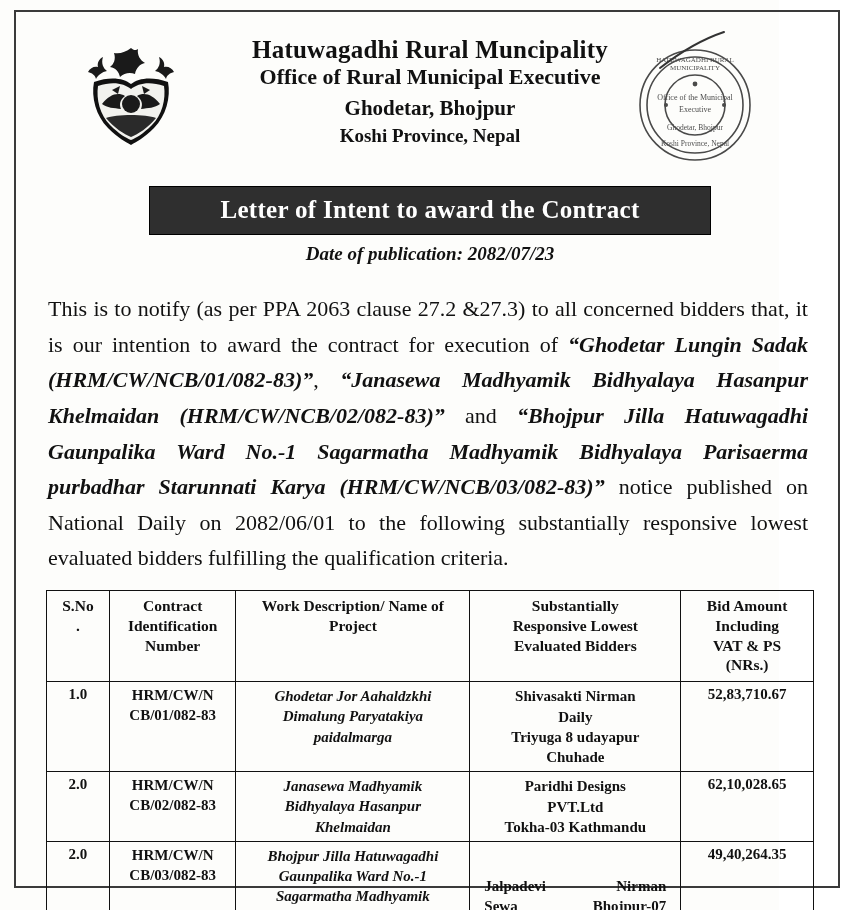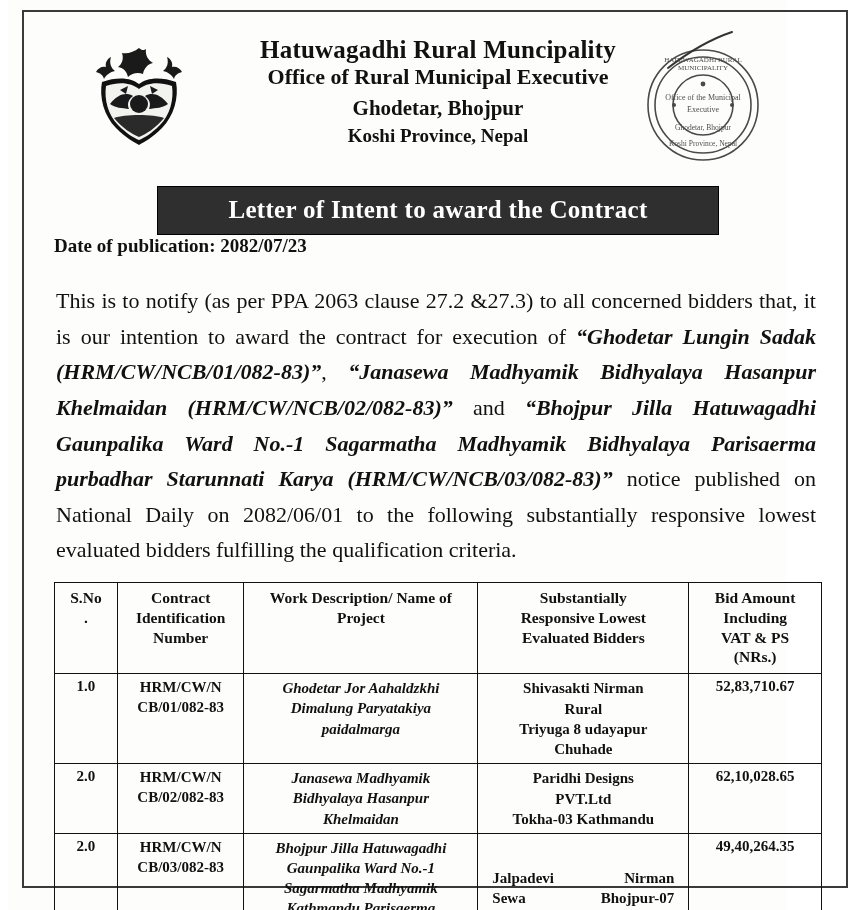--- a/index.html
+++ b/index.html
@@ -10,21 +10,21 @@
   body {
     width: 855px;
     height: 910px;
     font-family: "Liberation Serif", serif;
     color: #111;
     position: relative;
     overflow: hidden;
   }
   .page {
     position: absolute;
-    left: 8px; top: 0;
+    left: 0; top: 0;
     width: 763px;
     height: 910px;
     background: #fdfdfb;
     padding-left: 16px;
   }
   
   .scan-frame {
     position: absolute;
     left: 14px;
     top: 10px;
@@ -90,35 +90,37 @@
     position: absolute;
     right: 86px;
     top: 6px;
     width: 70px;
     height: 40px;
     pointer-events: none;
   }
 
   
   .banner {
-    margin: 12px auto 0 auto;
+    margin: 12px auto 8px auto;
     width: 560px;
     background: #2f2f2f;
     color: #fff;
     text-align: center;
     font-size: 25px;
     font-weight: bold;
     padding: 9px 0 10px 0;
     letter-spacing: .3px;
     border: 1px solid #000;
   }
 
   .pubdate {
+    text-align: center;
     font-size: 19px;
     font-weight: bold;
+    font-style: italic;
   }
 
   
   .para {
     margin-top: 26px;
     font-size: 22px;
     line-height: 1.62;
     text-align: justify;
     padding: 0 6px 0 2px;
   }
@@ -324,21 +326,21 @@
             <div>HRM/CW/N</div>
             <div>CB/01/082-83</div>
           </td>
           <td class="desc">
             <div>Ghodetar Jor Aahaldzkhi</div>
             <div>Dimalung Paryatakiya</div>
             <div>paidalmarga</div>
           </td>
           <td class="bidder">
             <div>Shivasakti Nirman</div>
-            <div>Rural</div>
+            <div>Daily</div>
             <div>Triyuga 8  udayapur</div>
             <div>Chuhade</div>
           </td>
           <td class="amt">52,83,710.67</td>
         </tr>
 
         <tr>
           <td class="sno">2.0</td>
           <td class="cid">
             <div>HRM/CW/N</div>

